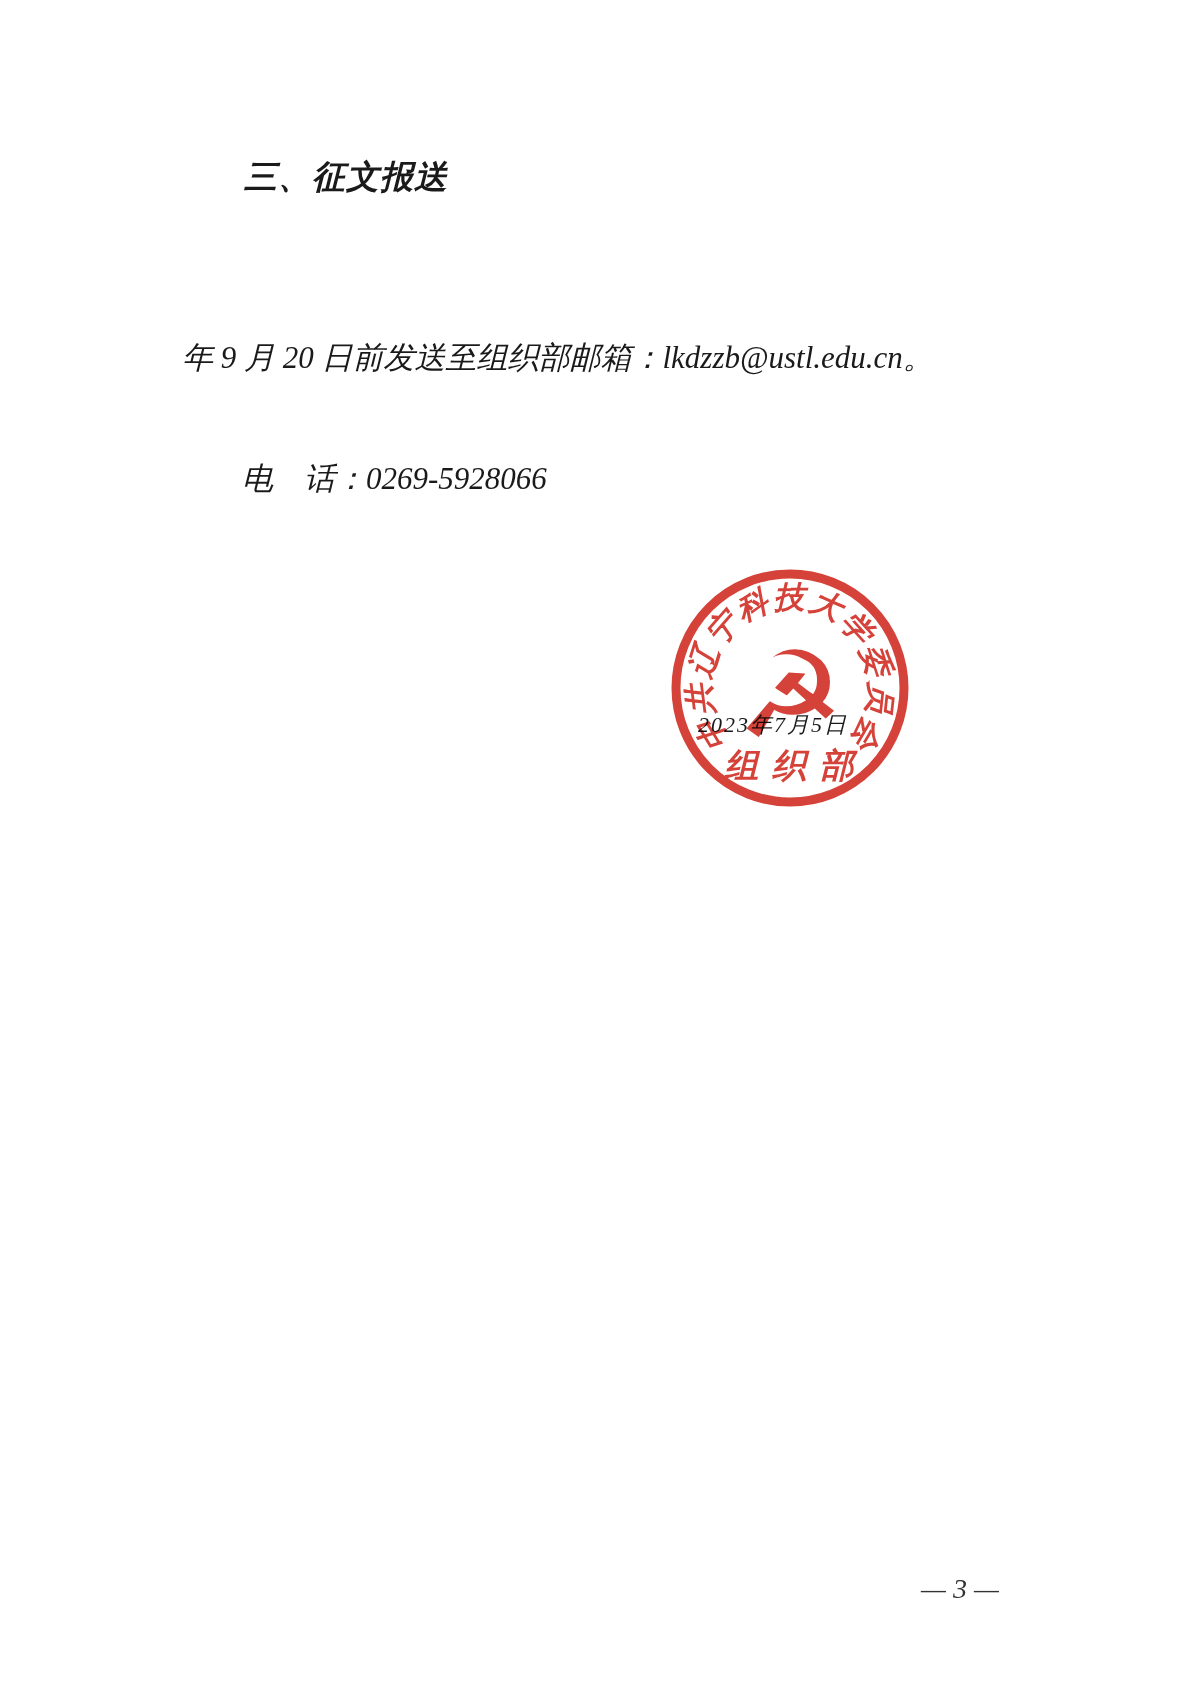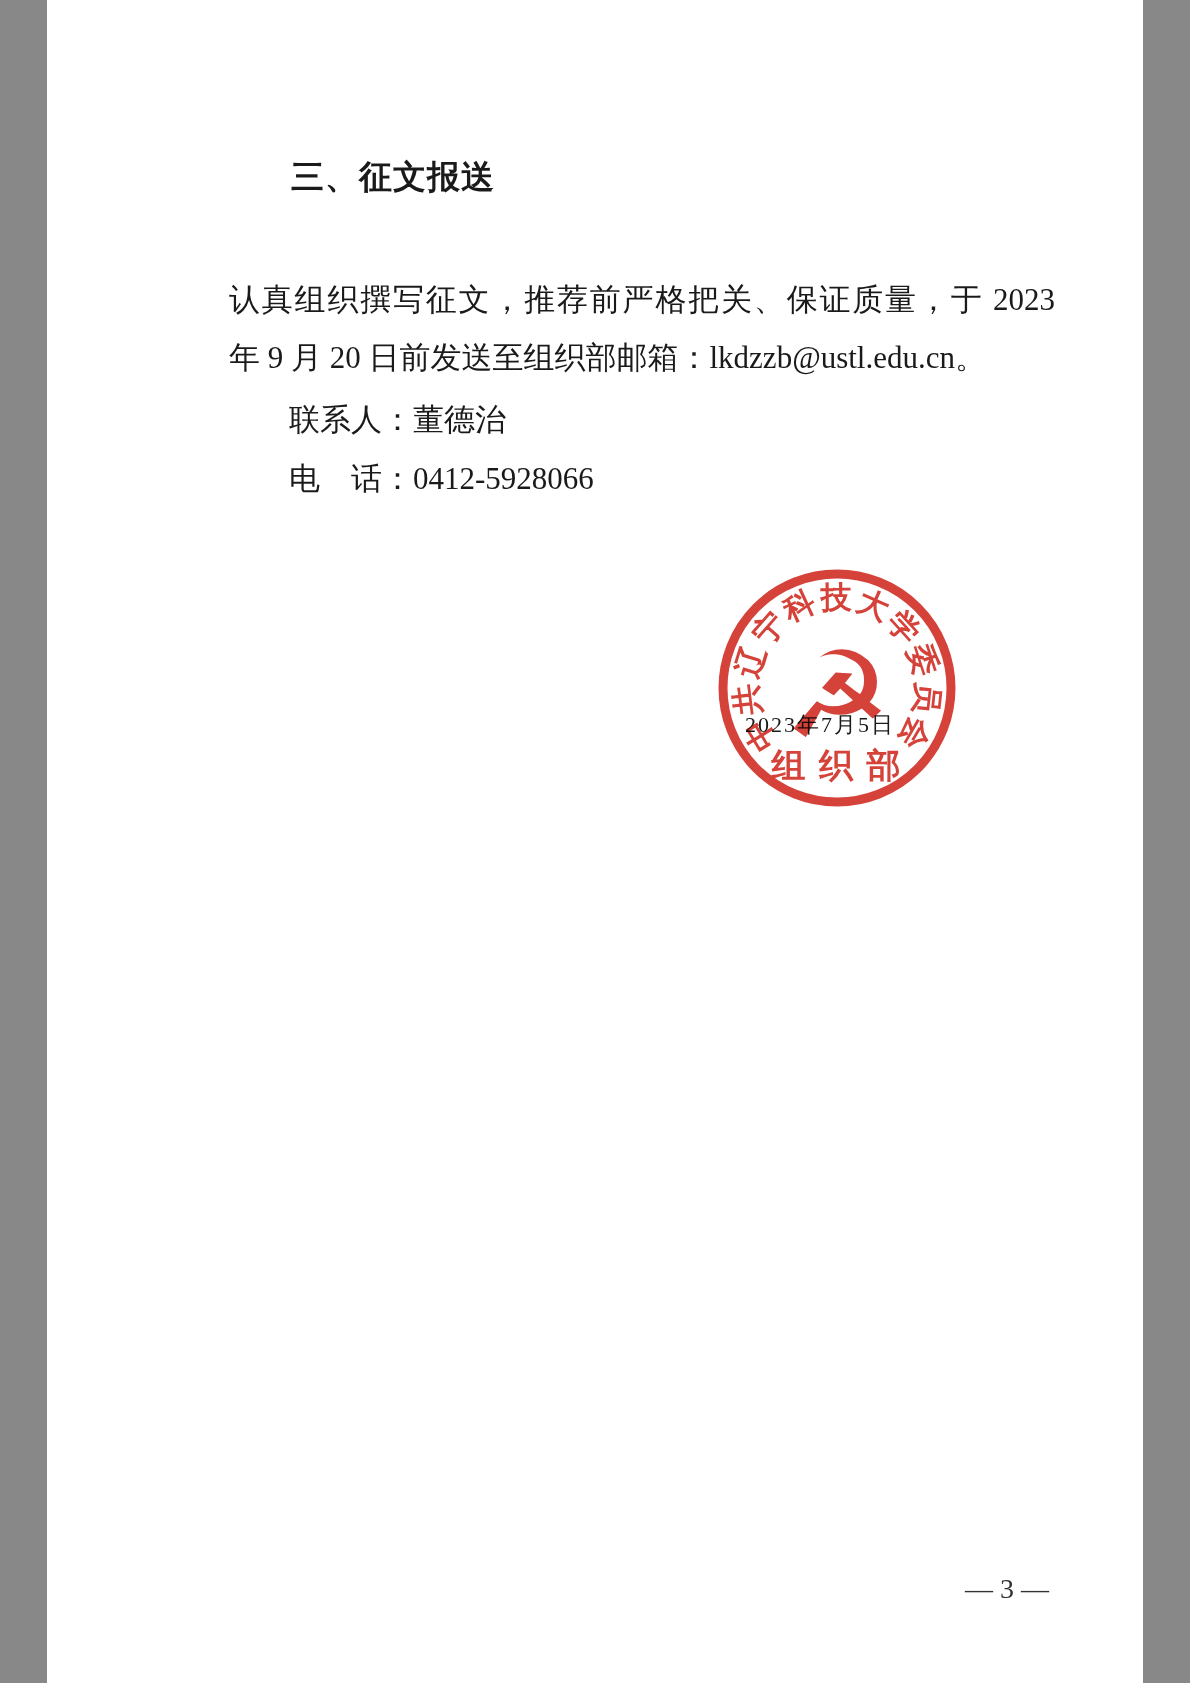--- a/index.html
+++ b/index.html
@@ -1,23 +1,24 @@
 <!DOCTYPE html>
 <html><head>
 <meta charset="utf-8">
 <style>
   html,body{margin:0;padding:0;background:#888;}
   .page{
     position:relative;
-    width:1096px;height:1683px;
+    width:1190px;height:1683px;
     margin:0 auto;
     background:#ffffff;
     overflow:hidden;
     font-family:"Liberation Serif","DejaVu Serif",serif;
     color:#1a1a1a;
+    font-style:italic;
   }
   .abs{position:absolute;}
   .heading{
     left:244px;top:157px;
     font-family:"Liberation Sans","DejaVu Sans",sans-serif;
     font-weight:bold;
     font-size:33px;line-height:40px;
     letter-spacing:1px;
     white-space:nowrap;
   }
@@ -68,30 +69,26 @@
   }
 </style>
 </head>
 <body>
 
 <div class="page">
 
   <div class="abs heading">三、征文报送</div>
 
 
-  <div class="abs bodyline just line2">认真组织撰写征文，推荐前严格把关、保证质量，于 2023</div>
 
   <div class="abs bodyline line3">年 9 月 20 日前发送至组织部邮箱：lkdzzb@ustl.edu.cn。</div>
 
-  <div class="abs bodyline contact1">
-    <span>联系人：</span><span>董德治</span>
-  </div>
 
   <div class="abs bodyline contact2">
-    <span>电　话：</span><span>0412-5928066</span>
+    <span>电　话：</span><span>0269-5928066</span>
   </div>
 
 
   <div class="abs sig-date">2023年7月5日</div>
 
   <svg class="abs seal" viewBox="0 0 246 246" xmlns="http://www.w3.org/2000/svg">
     <defs>
       <path id="sealArc" d="M 64,177 A 80,80 0 1 1 182,177" fill="none"></path>
     </defs>
     <circle cx="123" cy="123" r="114" fill="none" stroke-width="9" stroke="#d0281e"></circle>

